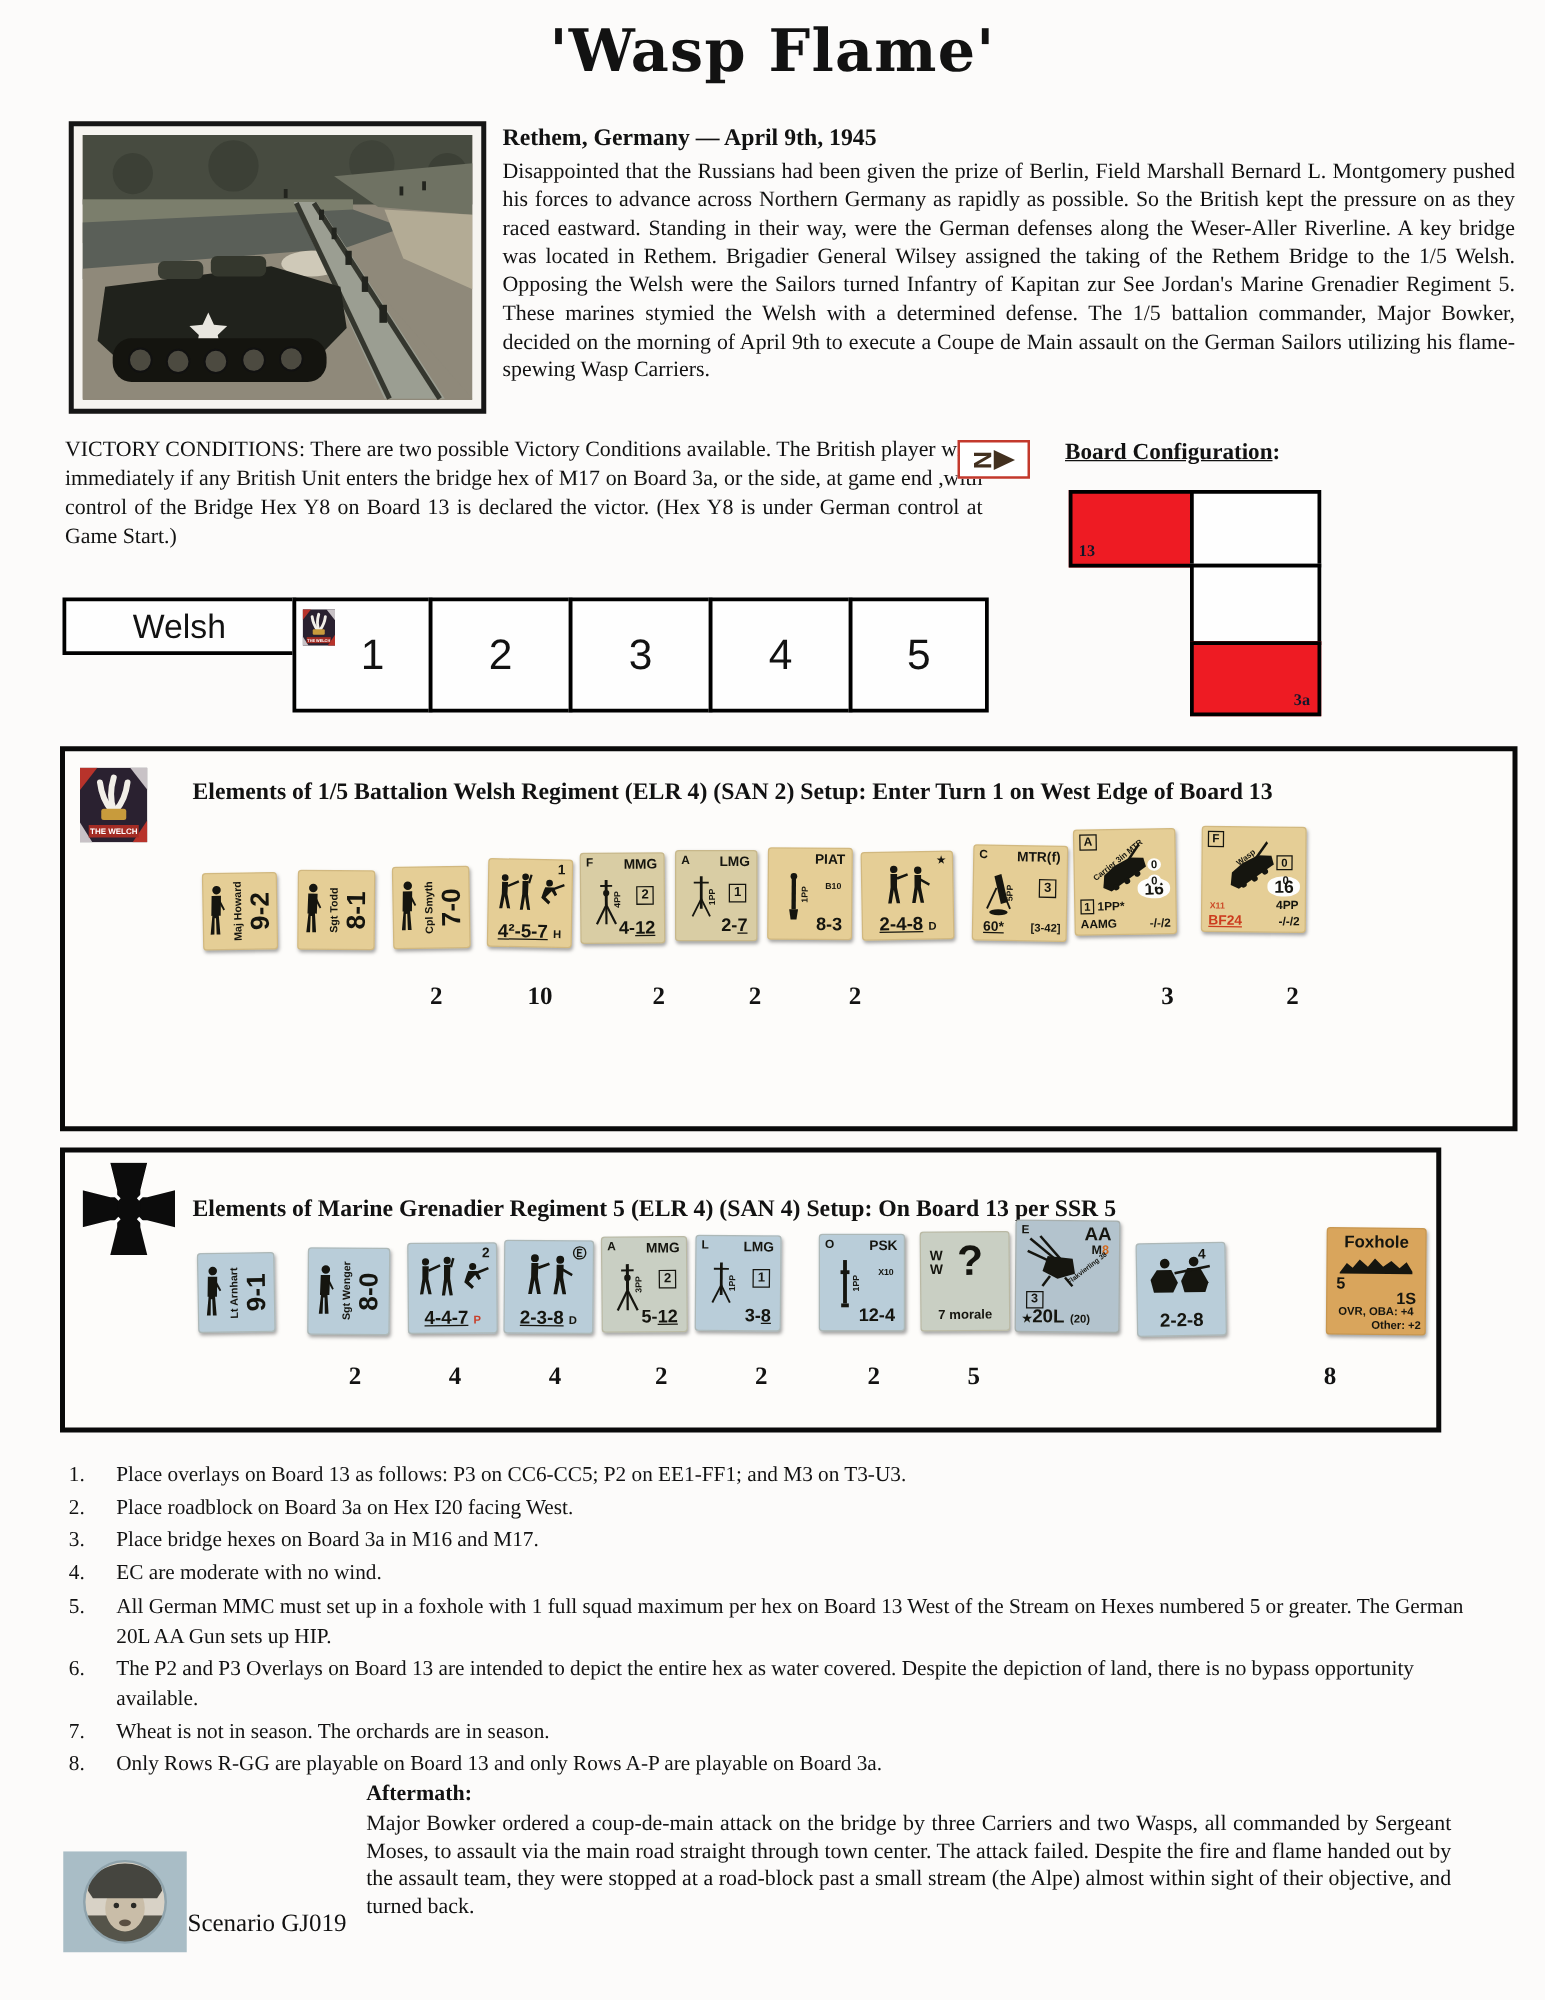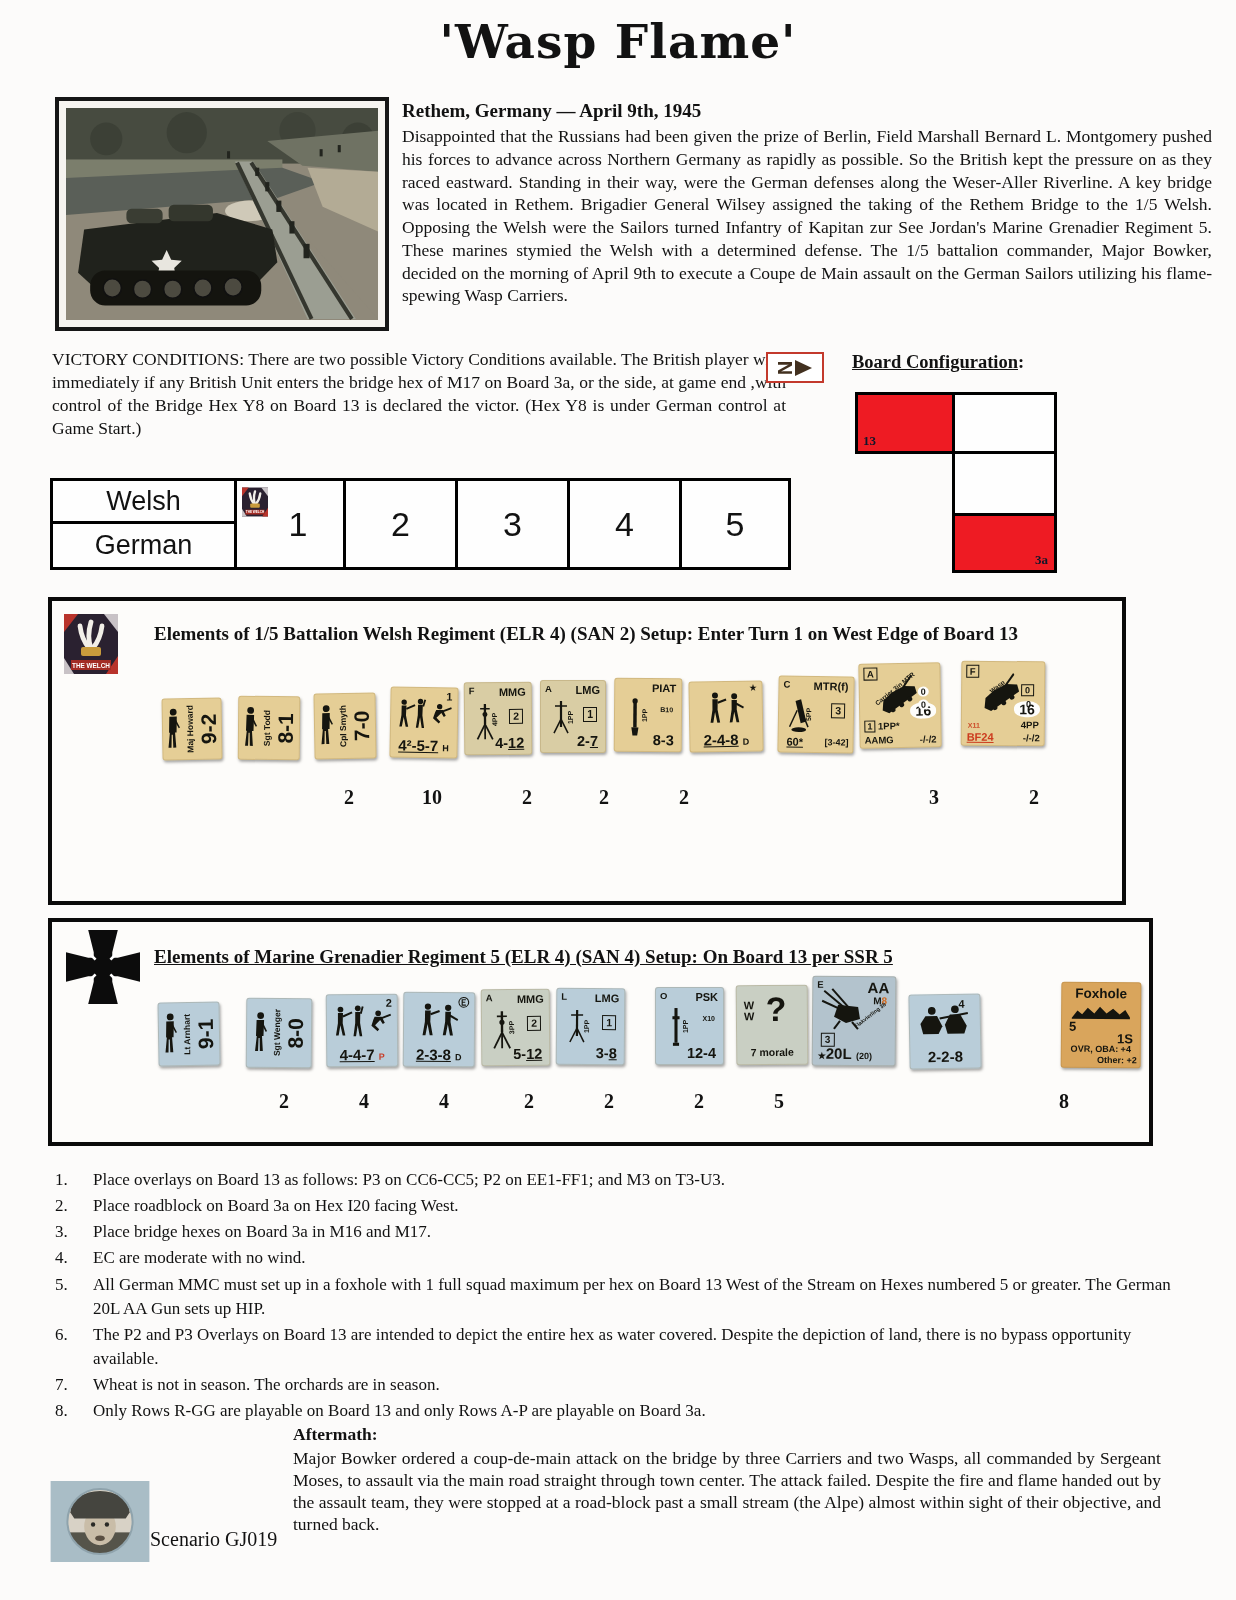--- a/index.html
+++ b/index.html
@@ -317,43 +317,40 @@
   </div>
   <div class="board white" style="left:952px;top:392px;width:105px;height:62px;"></div>
   <div class="board white" style="left:952px;top:451px;width:105px;height:65px;"></div>
   <div class="board red" style="left:952px;top:513px;width:105px;height:60px;">
     <span class="bl" style="right:6px;bottom:2px;">3a</span>
   </div>
 
   <div class="tt-cell tt-side" style="left:50px;top:478px;width:187px;height:46px;">
       <span>Welsh</span>
     </div>
-  <div class="tt-cell tt-side" style="left:50px;top:521px;width:187px;height:49px;">
-      <span>German</span>
-    </div>
   <div class="tt-cell tt-turn" style="left:234px;top:478px;width:112px;height:92px;">
     <svg class="tt-badge">
         <use href="#s-badge"></use>
       </svg>
     <span style="padding-left:16px;">1</span>
   </div>
   <div class="tt-cell tt-turn" style="left:343px;top:478px;width:115px;height:92px;">
       <span>2</span>
     </div>
   <div class="tt-cell tt-turn" style="left:455px;top:478px;width:115px;height:92px;">
       <span>3</span>
     </div>
   <div class="tt-cell tt-turn" style="left:567px;top:478px;width:115px;height:92px;">
       <span>4</span>
     </div>
   <div class="tt-cell tt-turn" style="left:679px;top:478px;width:112px;height:92px;">
       <span>5</span>
     </div>
 
-  <div class="ob-box" style="left:48px;top:597px;width:1078px;height:308px;">
+  <div class="ob-box" style="left:48px;top:597px;width:1166px;height:308px;">
     <svg class="ob-icon" style="left:12px;top:13px;width:54px;height:60px;">
         <use href="#s-badge"></use>
       </svg>
     <div class="ob-hdr" style="top:22px;width:990px;">Elements of 1/5 Battalion Welsh Regiment (ELR 4) (SAN 2) Setup: Enter Turn 1 on West Edge of Board 13</div>
 
     <div class="ctr tan leader" style="left:110px;top:97px;width:60px;height:62px;transform:rotate(-1deg);">
       <svg class="sil">
           <use href="#s-off"></use>
         </svg>
       <span class="vname">Maj Howard</span>
@@ -461,21 +458,21 @@
     <span class="cnt" style="left:530px;top:185px;">2</span>
     <span class="cnt" style="left:610px;top:185px;">2</span>
     <span class="cnt" style="left:860px;top:185px;">3</span>
     <span class="cnt" style="left:960px;top:185px;">2</span>
   </div>
 
   <div class="ob-box" style="left:48px;top:918px;width:1105px;height:228px;">
     <svg class="ob-icon" style="left:14px;top:8px;width:74px;height:74px;">
         <use href="#s-cross"></use>
       </svg>
-    <div class="ob-hdr" style="top:24px;width:990px;text-decoration:underline;">Elements of Marine Grenadier Regiment 5 (ELR 4) (SAN 4)  Setup: On Board 13 per SSR 5</div>
+    <div class="ob-hdr" style="top:35px;width:990px;">Elements of Marine Grenadier Regiment 5 (ELR 4) (SAN 4)  Setup: On Board 13 per SSR 5</div>
 
     <div class="ctr blue leader" style="left:106px;top:80px;width:62px;height:64px;transform:rotate(-1deg);">
       <svg class="sil">
           <use href="#s-off"></use>
         </svg>
       <span class="vname">Lt Arnhart</span>
       <span class="vrate">9-1</span>
     </div>
     <div class="ctr blue leader" style="left:194px;top:76px;width:66px;height:70px;transform:rotate(0.5deg);">
       <svg class="sil">

